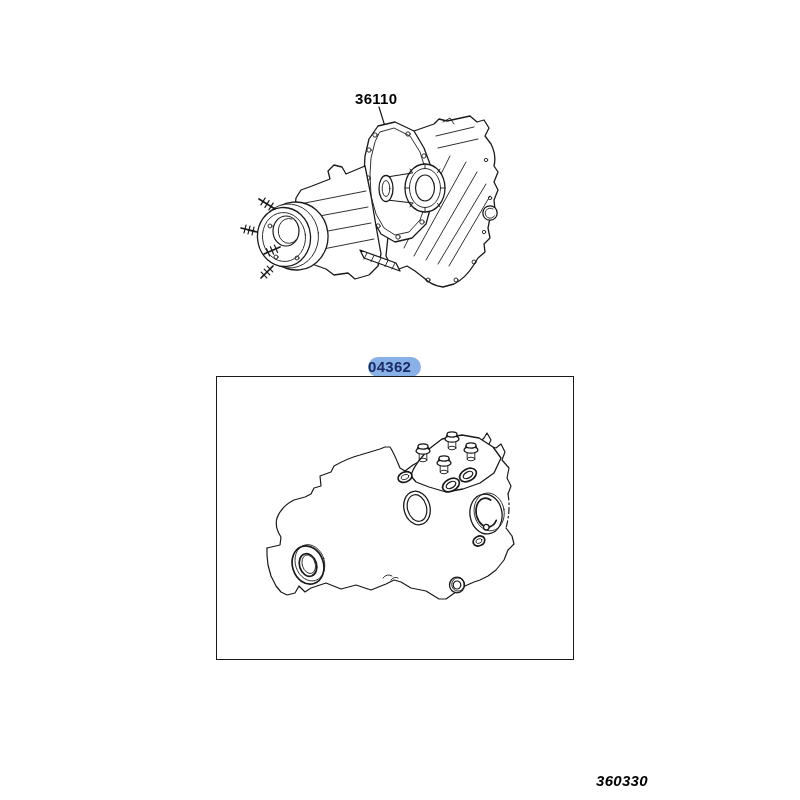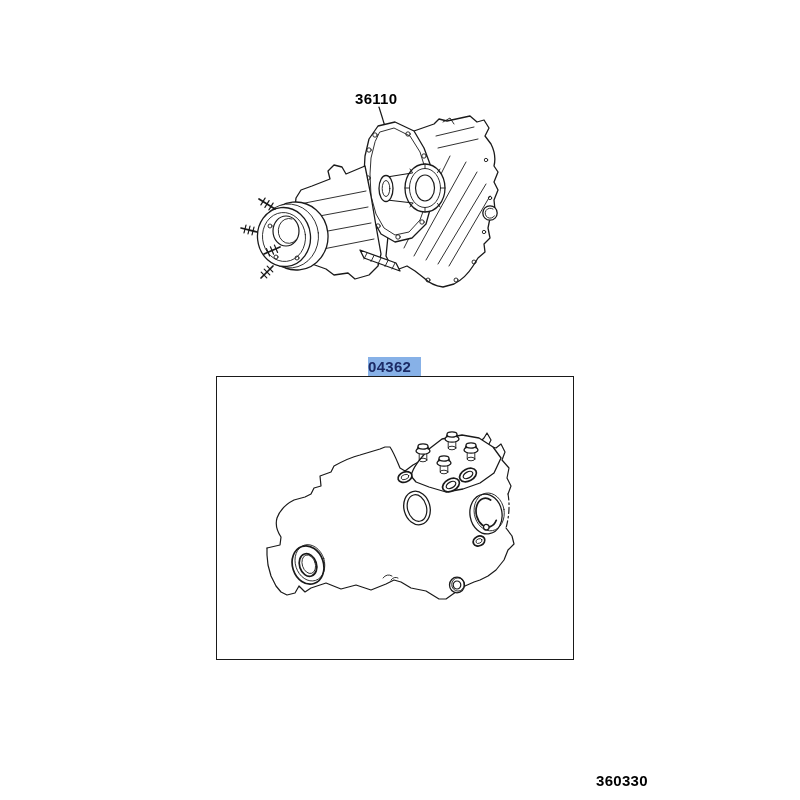--- a/index.html
+++ b/index.html
@@ -19,36 +19,37 @@
     letter-spacing: 0.3px;
     white-space: nowrap;
     line-height: 20px;
   }
   #assembly-label { left: 355px; top: 89px; width: 48px; }
   #kit-label {
     left: 368px; top: 357px; width: 53px; height: 20px;
     background: #87b1e7;
     color: #1c2b66;
     cursor: pointer;
+    border-radius: 10px;
   }
   #kit-leader-tick {
     position: absolute;
     left: 394px; top: 376px;
     width: 1.5px; height: 6px;
     background: #1a1a1a;
   }
   #kit-box {
     position: absolute;
     left: 216px; top: 376px;
     width: 358px; height: 284px;
     border: 1.5px solid #1a1a1a;
     box-sizing: border-box;
     background: #ffffff;
   }
-  #figure-code { left: 596px; top: 771px; width: 56px; }
+  #figure-code { left: 596px; top: 771px; width: 56px; font-style: italic; }
   svg { position: absolute; display: block; }
   #assembly-art { left: 238px; top: 106px; }
   #kit-art { left: 0; top: 0; }
   svg * { vector-effect: non-scaling-stroke; }
   .ln { fill: none; stroke: #1a1a1a; stroke-width: 1.2; stroke-linecap: round; stroke-linejoin: round; }
   .fw { fill: #ffffff; stroke: #1a1a1a; stroke-width: 1.3; stroke-linecap: round; stroke-linejoin: round; }
   .thin { stroke-width: 0.9; }
   .thick { stroke-width: 1.7; }
   .dashdot { stroke-dasharray: 6 3 1.5 3; }
 </style>

